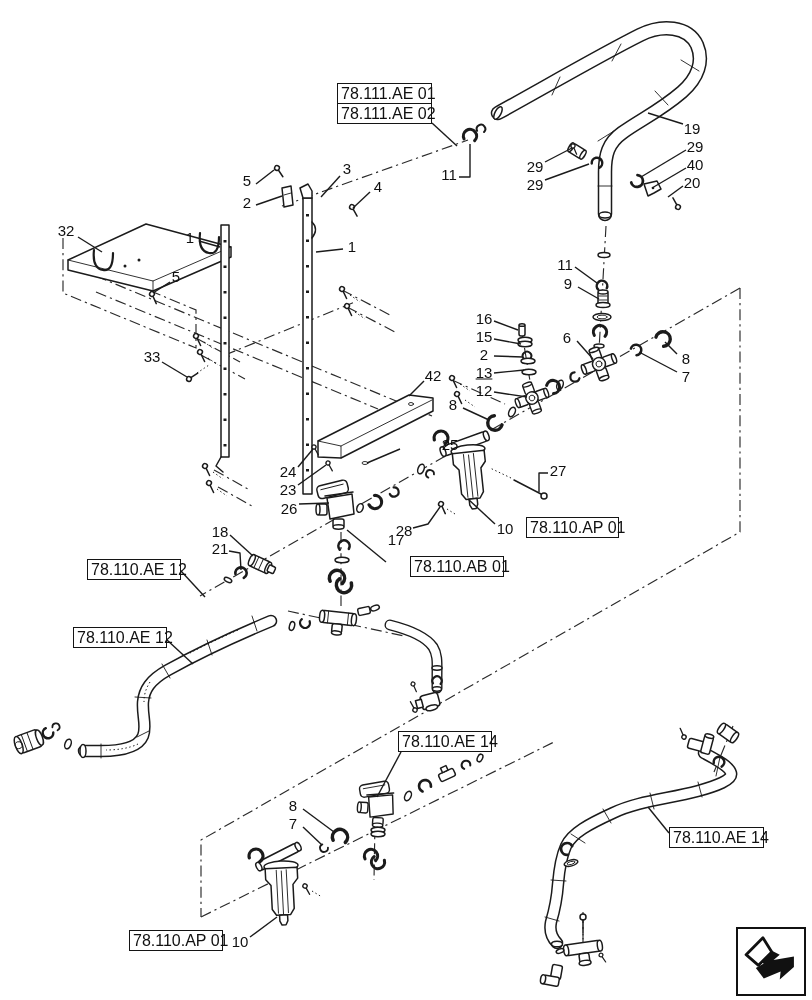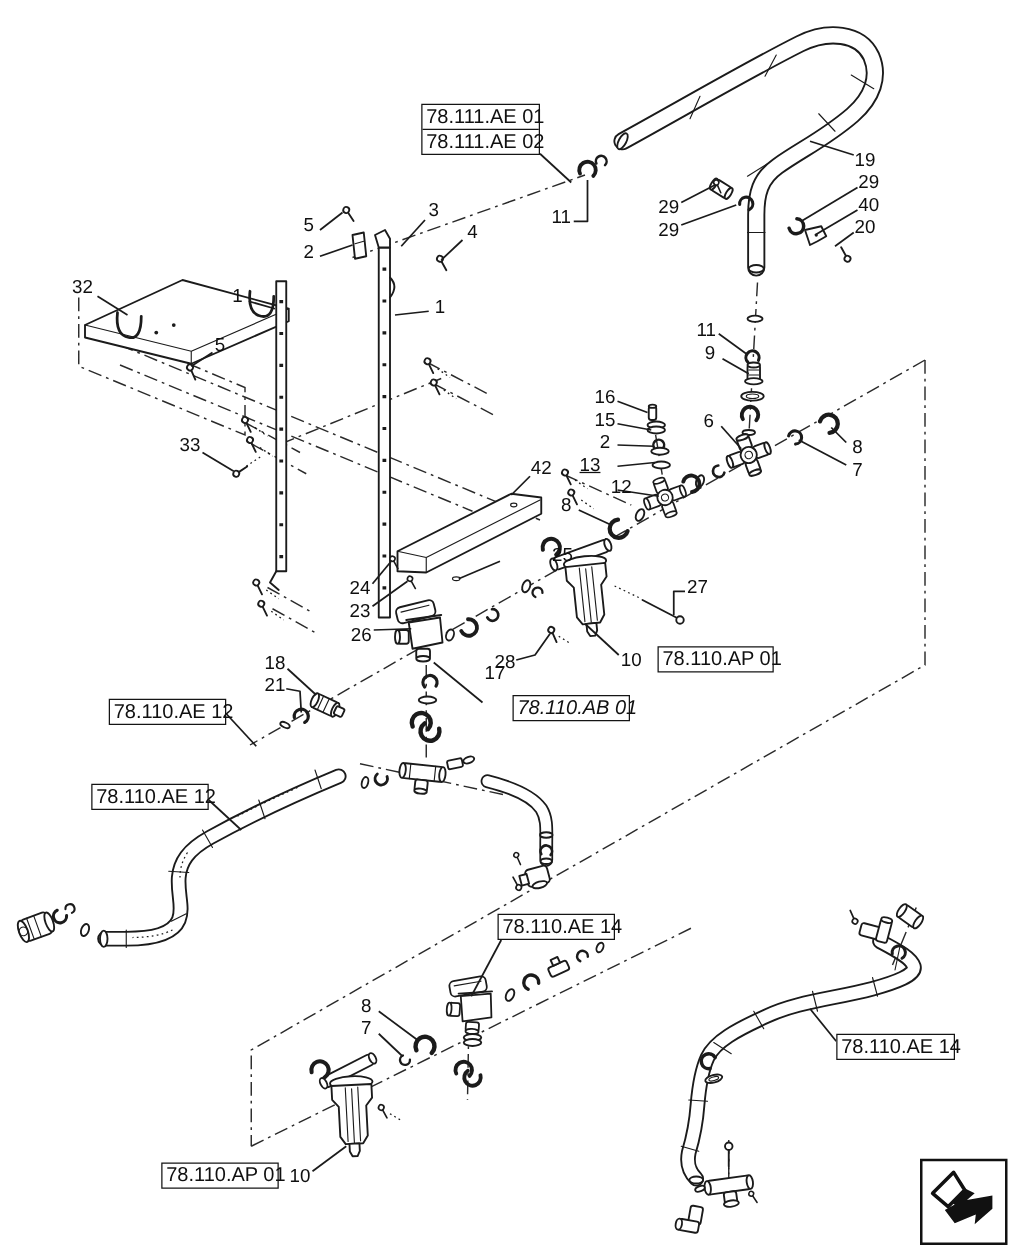--- a/index.html
+++ b/index.html
@@ -442,22 +442,22 @@
       <div class="callout" style="left: 449px; top: 174px;">11</div>
       <div class="callout" style="left: 535px; top: 166px;">29</div>
       <div class="callout" style="left: 535px; top: 184px;">29</div>
       <div class="callout" style="left: 692px; top: 128px;">19</div>
       <div class="callout" style="left: 695px; top: 146px;">29</div>
       <div class="callout" style="left: 695px; top: 164px;">40</div>
       <div class="callout" style="left: 692px; top: 182px;">20</div>
       <div class="callout" style="left: 484px; top: 318px;">16</div>
       <div class="callout" style="left: 484px; top: 336px;">15</div>
       <div class="callout" style="left: 484px; top: 354px;">2</div>
-      <div class="callout" style="left: 472px; top: 372px; text-decoration: underline;">13</div>
-      <div class="callout" style="left: 484px; top: 390px; margin-left: 13px;">12</div>
+      <div class="callout" style="left: 484px; top: 372px; text-decoration: underline;">13</div>
+      <div class="callout" style="left: 484px; top: 390px;">12</div>
       <div class="callout" style="left: 453px; top: 404px;">8</div>
       <div class="callout" style="left: 565px; top: 264px;">11</div>
       <div class="callout" style="left: 568px; top: 283px;">9</div>
       <div class="callout" style="left: 567px; top: 337px;">6</div>
       <div class="callout" style="left: 686px; top: 358px;">8</div>
       <div class="callout" style="left: 686px; top: 376px;">7</div>
       <div class="callout" style="left: 433px; top: 375px;">42</div>
       <div class="callout" style="left: 410px; top: 444px; margin-left: 40px;">25</div>
       <div class="callout" style="left: 288px; top: 471px;">24</div>
       <div class="callout" style="left: 288px; top: 489px;">23</div>
@@ -471,21 +471,21 @@
       <div class="callout" style="left: 293px; top: 805px;">8</div>
       <div class="callout" style="left: 293px; top: 823px;">7</div>
       <div class="callout" style="left: 240px; top: 941px;">10</div>
       <div class="refbox" style="left: 337px; top: 83px; width: 95px;">
         <div class="refrow">78.111.AE 01</div>
         <div class="refrow">78.111.AE 02</div>
       </div>
       <div class="refbox" style="left: 526px; top: 517px; width: 93px;">
         <div class="refrow">78.110.AP 01</div>
       </div>
-      <div class="refbox" style="left: 410px; top: 556px; width: 94px; font-style: italic;">
+      <div class="refbox" style="left: 410px; top: 556px; width: 94px;">
         <div class="refrow">78.110.AB 01</div>
       </div>
       <div class="refbox" style="left: 87px; top: 559px; width: 94px;">
         <div class="refrow">78.110.AE 12</div>
       </div>
       <div class="refbox" style="left: 73px; top: 627px; width: 94px;">
         <div class="refrow">78.110.AE 12</div>
       </div>
       <div class="refbox" style="left: 398px; top: 731px; width: 94px;">
         <div class="refrow">78.110.AE 14</div>

